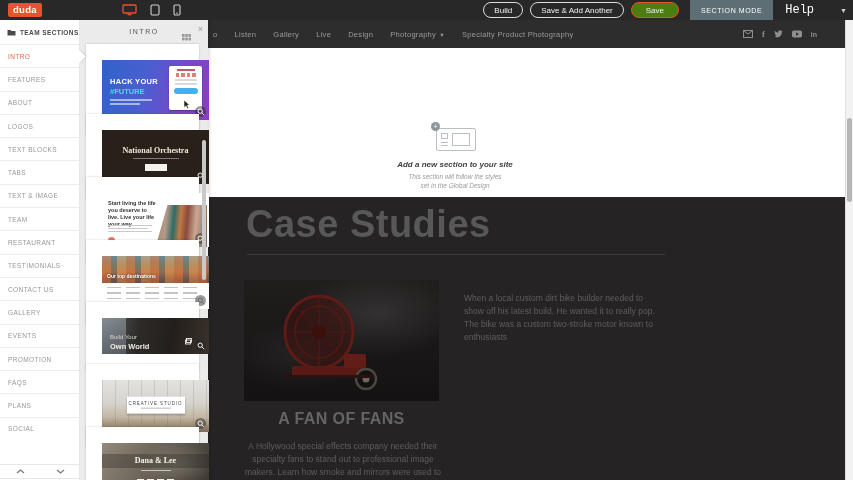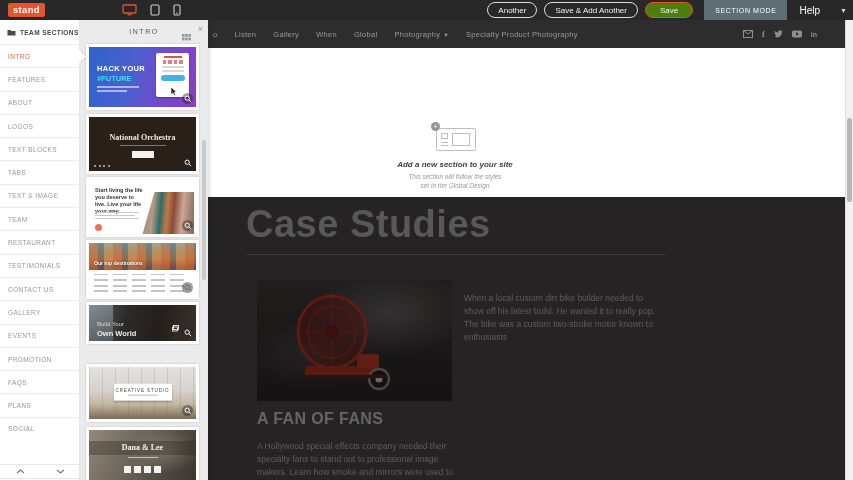--- a/index.html
+++ b/index.html
@@ -8,40 +8,40 @@
 
   
   .topbar { position:absolute; left:0; top:0; width:853px; height:20px; background:#282828; display:flex; align-items:center; z-index:30; }
   .logo { margin-left:8px; background:#e8532a; color:#fff; font-weight:bold; font-size:9.5px; padding:1px 5px 2px; border-radius:2px; letter-spacing:.3px; }
   .devices { position:absolute; left:122px; top:0; height:20px; display:flex; align-items:center; gap:13px; }
   .dev { display:flex; align-items:center; justify-content:center; cursor:pointer; }
   .tb-right { margin-left:auto; display:flex; align-items:center; height:100%; }
   .tb-btn { border:1px solid #dcdcdc; color:#f2f2f2; background:transparent; border-radius:9px; font-size:8px; padding:2.5px 10px; margin-right:7px; font-family:inherit; cursor:pointer; white-space:nowrap; }
   .tb-btn.save { background:#4d7c0f; border-color:#e8532a; padding:2.5px 14px; }
   .mode-badge { height:20px; background:#5d6e74; color:#fff; font-size:7px; letter-spacing:.6px; display:flex; align-items:center; padding:0 11px; margin-left:4px; }
-  .help { color:#fff; font-size:10px; margin:0 6px 0 12px; cursor:pointer; }
+  .help { color:#fff; font-size:12px; margin:0 12px 0 12px; cursor:pointer;font-family:Liberation Mono, monospace; }
   .help-caret { color:#cfcfcf; font-size:7px; margin:0 6px 0 14px; cursor:pointer; }
 
   
   .sidebar { position:absolute; left:0; top:20px; width:80px; height:460px; background:#fff; z-index:20; border-right:1px solid #e5e5e5; }
   .sb-header { display:flex; align-items:center; gap:4px; padding:9px 0 8px 7px; color:#4a4a4a; font-size:6.5px; font-weight:bold; letter-spacing:.4px; }
   .sb-item { height:23.3px; display:flex; align-items:center; padding-left:8px; font-size:6.5px; color:#979797; letter-spacing:.4px; border-top:1px solid #ededed; cursor:pointer; }
   .sb-item.selected { color:#e0694b; }
   .notch { position:absolute; left:75px; top:52px; width:9px; height:9px; background:#fff; transform:rotate(45deg); box-shadow:1px -1px 1px rgba(0,0,0,.10); z-index:25; }
   .sb-arrows { position:absolute; left:0; top:444px; width:80px; height:15px; border-top:1px solid #e8e8e8; border-bottom:1px solid #e8e8e8; display:flex; }
   .sb-arrow { flex:1; display:flex; align-items:center; justify-content:center; cursor:pointer; }
 
   
   .panel { position:absolute; left:80px; top:20px; width:128px; height:460px; background:#ebebeb; z-index:18; box-shadow:2px 0 3px rgba(0,0,0,.12); }
   .panel-header { position:relative; height:22px; display:flex; align-items:center; justify-content:center; }
   .panel-title { font-size:7px; color:#565656; letter-spacing:1.5px; }
   .panel-grid { position:absolute; right:17px; top:7px; cursor:pointer; }
   .panel-close { position:absolute; right:5px; top:4px; font-size:9px; color:#9a9a9a; cursor:pointer; }
   .panel-scroll { position:absolute; right:2px; top:120px; width:4px; height:140px; background:#c9c9c9; border-radius:2px; }
-  .thumb { position:absolute; left:6px; width:113px; background:#fff; box-shadow:0 0 2px rgba(0,0,0,.2); padding:3px; cursor:pointer; }
+  .thumb { position:absolute; left:6px; width:113px; background:#fff; box-shadow:0 0 2px rgba(0,0,0,.2); padding:16px; cursor:pointer; }
   .thumb-img { position:relative; width:107px; overflow:hidden; }
   .mag { position:absolute; right:3px; bottom:3px; width:11px; height:11px; border-radius:50%; background:rgba(35,35,35,.45); display:flex; align-items:center; justify-content:center; cursor:pointer; }
 
   
   .t1 { background:linear-gradient(105deg,#2f63c9 0%,#4a5fd0 40%,#7b46c8 75%,#8b3fc0 100%); }
   .t1 .h1 { position:absolute; left:8px; top:17px; color:#fff; font-weight:bold; font-size:7.5px; letter-spacing:.3px; }
   .t1 .h2 { position:absolute; left:8px; top:27px; color:#3fe0ea; font-weight:bold; font-size:7.5px; }
   .t1 .bar { position:absolute; left:8px; height:1.5px; background:rgba(255,255,255,.55); }
   .t1 .form { position:absolute; right:7px; top:6px; width:33px; height:44px; background:#fff; border-radius:2px; box-shadow:0 1px 2px rgba(0,0,0,.3); }
   .t1 .f-head { margin:3px auto 2px; width:18px; height:2px; background:#d05555; }
@@ -108,60 +108,60 @@
   .ph-l2 { position:absolute; left:7px; top:19px; width:7px; height:1px; background:#b9bfc2; }
   .ph-big { position:absolute; left:18px; top:7px; width:18px; height:13px; border:1px solid #b9bfc2; }
   .ph-badge { position:absolute; left:-3px; top:-4px; width:9px; height:9px; border-radius:50%; background:#8f969a; color:#fff; font-size:7px; line-height:9px; text-align:center; }
   .ph-title { margin-top:9px; font-size:8px; font-weight:bold; font-style:italic; color:#3f3f3f; }
   .ph-sub { margin-top:3px; font-size:6.5px; font-style:italic; color:#9a9a9a; line-height:9px; }
 
   .dark-sec { position:relative; width:100%; height:283px; background:#252323; }
   .cs-heading { position:absolute; left:38px; top:6px; font-size:38px; font-weight:600; color:#585858; letter-spacing:.5px; }
   .cs-line { position:absolute; left:39px; top:57px; width:418px; height:1px; background:#3d3b3b; }
   .cs-card { position:absolute; top:83px; width:195px; }
-  .cs-card.c1 { left:49px; } .cs-card.c2 { left:256px; }
+  .cs-card.c1 { left:36px;text-align:center; } .cs-card.c2 { left:256px; }
   .cs-img { position:relative; width:195px; height:121px; overflow:hidden;
     background: radial-gradient(60% 50% at 68% 28%, rgba(130,130,130,.22), transparent 70%),
                 radial-gradient(50% 40% at 28% 62%, rgba(95,95,95,.16), transparent 70%),
                 linear-gradient(#201d1d,#141212); }
   .cs-title { margin-top:9px; font-size:16px; font-weight:bold; color:#656565; letter-spacing:.4px; }
   .cs-body { margin-top:12px; width:198px; font-size:8.5px; line-height:13px; color:#5e5e5e; }
 
   
   .v-scroll { position:absolute; right:0; top:20px; width:8px; height:460px; background:#f2f2f2; border-left:1px solid #ddd; z-index:28; }
   .v-thumb { position:absolute; left:1px; top:98px; width:5px; height:84px; background:#b5b5b5; border-radius:3px; cursor:pointer; }
 </style>
 </head>
 <body>
 
 <div class="screen">
 
   <div class="topbar">
-    <div class="logo">stand</div>
+    <div class="logo">duda</div>
     <div class="devices">
       <span class="dev">
         <svg width="15" height="12" viewBox="0 0 15 12">
             <rect x="1" y="1" width="13" height="8" rx="1" fill="none" stroke="#e8532a" stroke-width="1.3"></rect>
             <rect x="5.5" y="10" width="4" height="1.3" fill="#e8532a"></rect>
           </svg>
       </span>
       <span class="dev">
         <svg width="10" height="12" viewBox="0 0 10 12">
             <rect x="1" y="1" width="8" height="10" rx="1.4" fill="none" stroke="#cfcfcf" stroke-width="1.1"></rect>
           </svg>
       </span>
       <span class="dev">
         <svg width="8" height="12" viewBox="0 0 8 12">
             <rect x="1" y="1" width="6" height="10" rx="1.2" fill="none" stroke="#cfcfcf" stroke-width="1.1"></rect>
             <rect x="3.2" y="8.6" width="1.6" height="1" fill="#cfcfcf"></rect>
           </svg>
       </span>
     </div>
     <div class="tb-right">
-      <button class="tb-btn">Another</button>
+      <button class="tb-btn">Build</button>
       <button class="tb-btn">Save &amp; Add Another</button>
       <button class="tb-btn save">Save</button>
       <div class="mode-badge">SECTION MODE</div>
       <span class="help">Help</span>
       <span class="help-caret">▼</span>
     </div>
   </div>
 
   <div class="sidebar">
     <div class="sb-header">
@@ -360,22 +360,22 @@
     <div class="panel-scroll"></div>
   </div>
 
   <div class="site">
 
     <div class="site-nav">
       <div class="nav-items">
         <span class="nav-item">o</span>
         <span class="nav-item">Listen</span>
         <span class="nav-item">Gallery</span>
-        <span class="nav-item">When</span>
-        <span class="nav-item">Global</span>
+        <span class="nav-item">Live</span>
+        <span class="nav-item">Design</span>
         <span class="nav-item"><span>Photography</span><span class="nav-caret">▼</span></span>
         <span class="nav-item">Specialty Product Photography</span>
       </div>
       <div class="nav-social">
         <span class="soc">
             <svg width="10" height="8" viewBox="0 0 10 8">
               <rect x="0.5" y="0.5" width="9" height="7" fill="none" stroke="#8f8f8f" stroke-width="1"></rect>
               <polyline points="0.5,0.5 5,4 9.5,0.5" fill="none" stroke="#8f8f8f" stroke-width="1"></polyline>
             </svg>
           </span>

